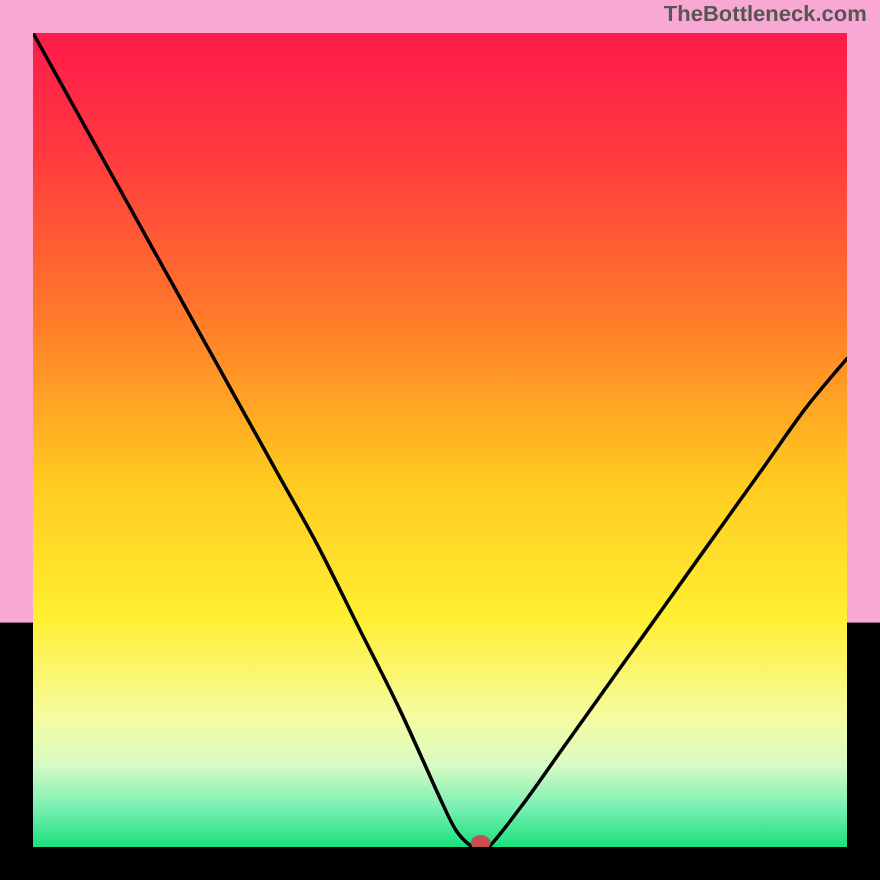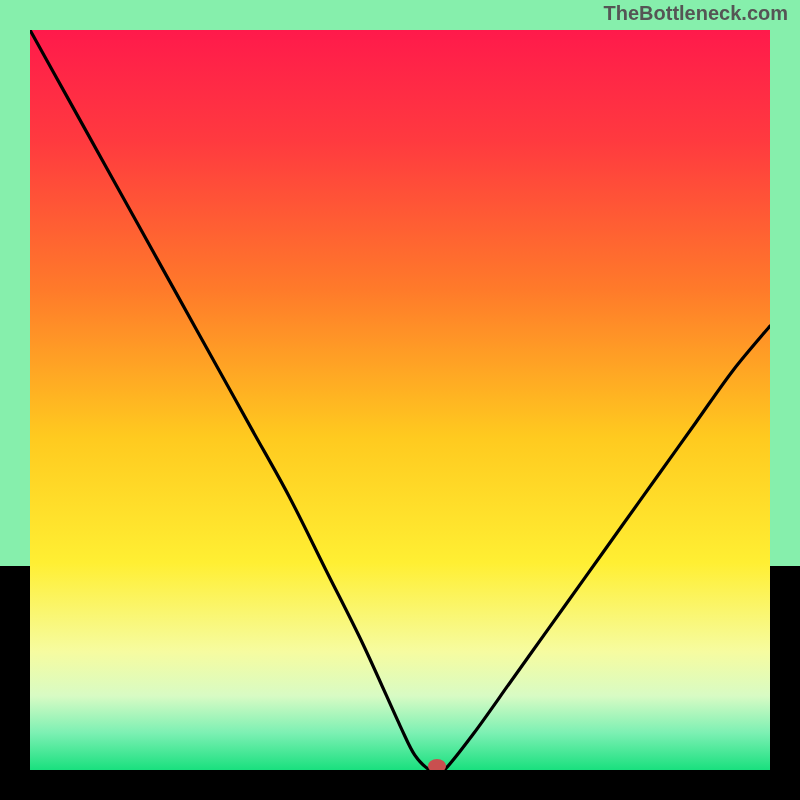--- a/index.html
+++ b/index.html
@@ -8,21 +8,21 @@
     width: 800px;
     height: 800px;
     background: #000;
     font-family: Arial, Helvetica, sans-serif;
     overflow: hidden;
   }
   .frame {
     position: relative;
     width: 800px;
     height: 566px;
-    background: #86efac;
+    background: #f9a8d4;
   }
   .watermark {
     position: absolute;
     top: 2px;
     right: 12px;
     color: #555;
     font-size: 20px;
     font-weight: 600;
     user-select: none;
     z-index: 10;

